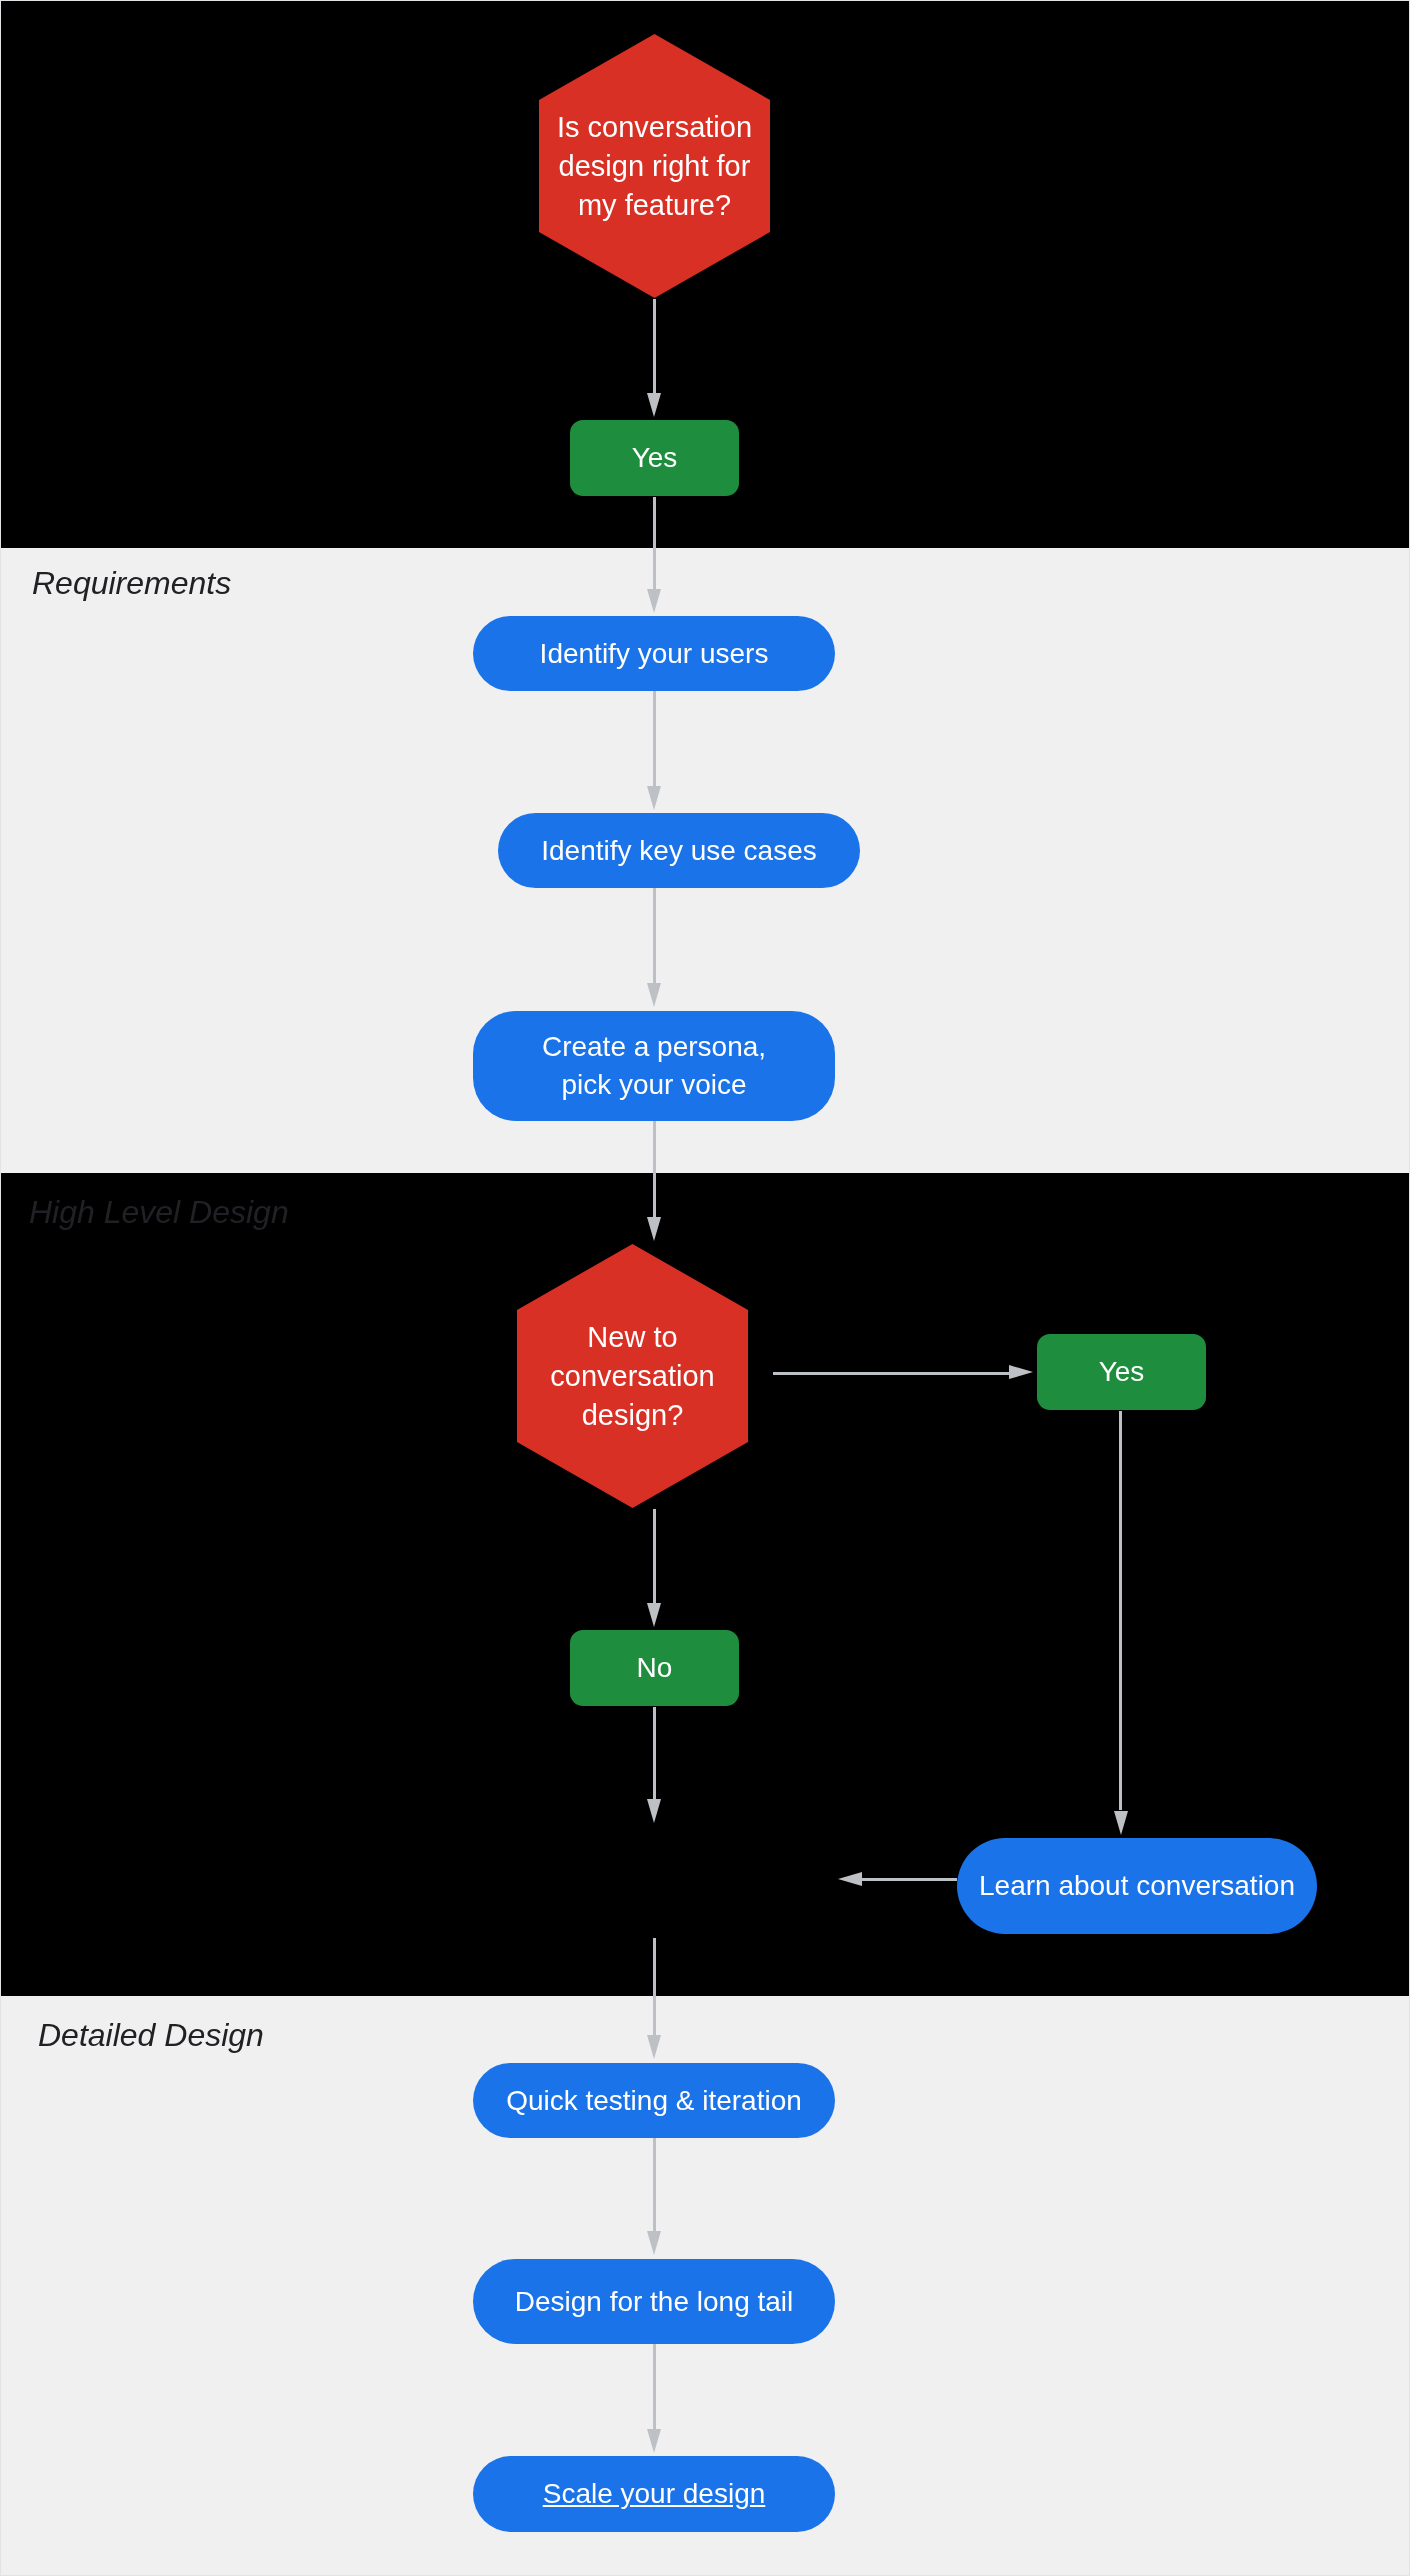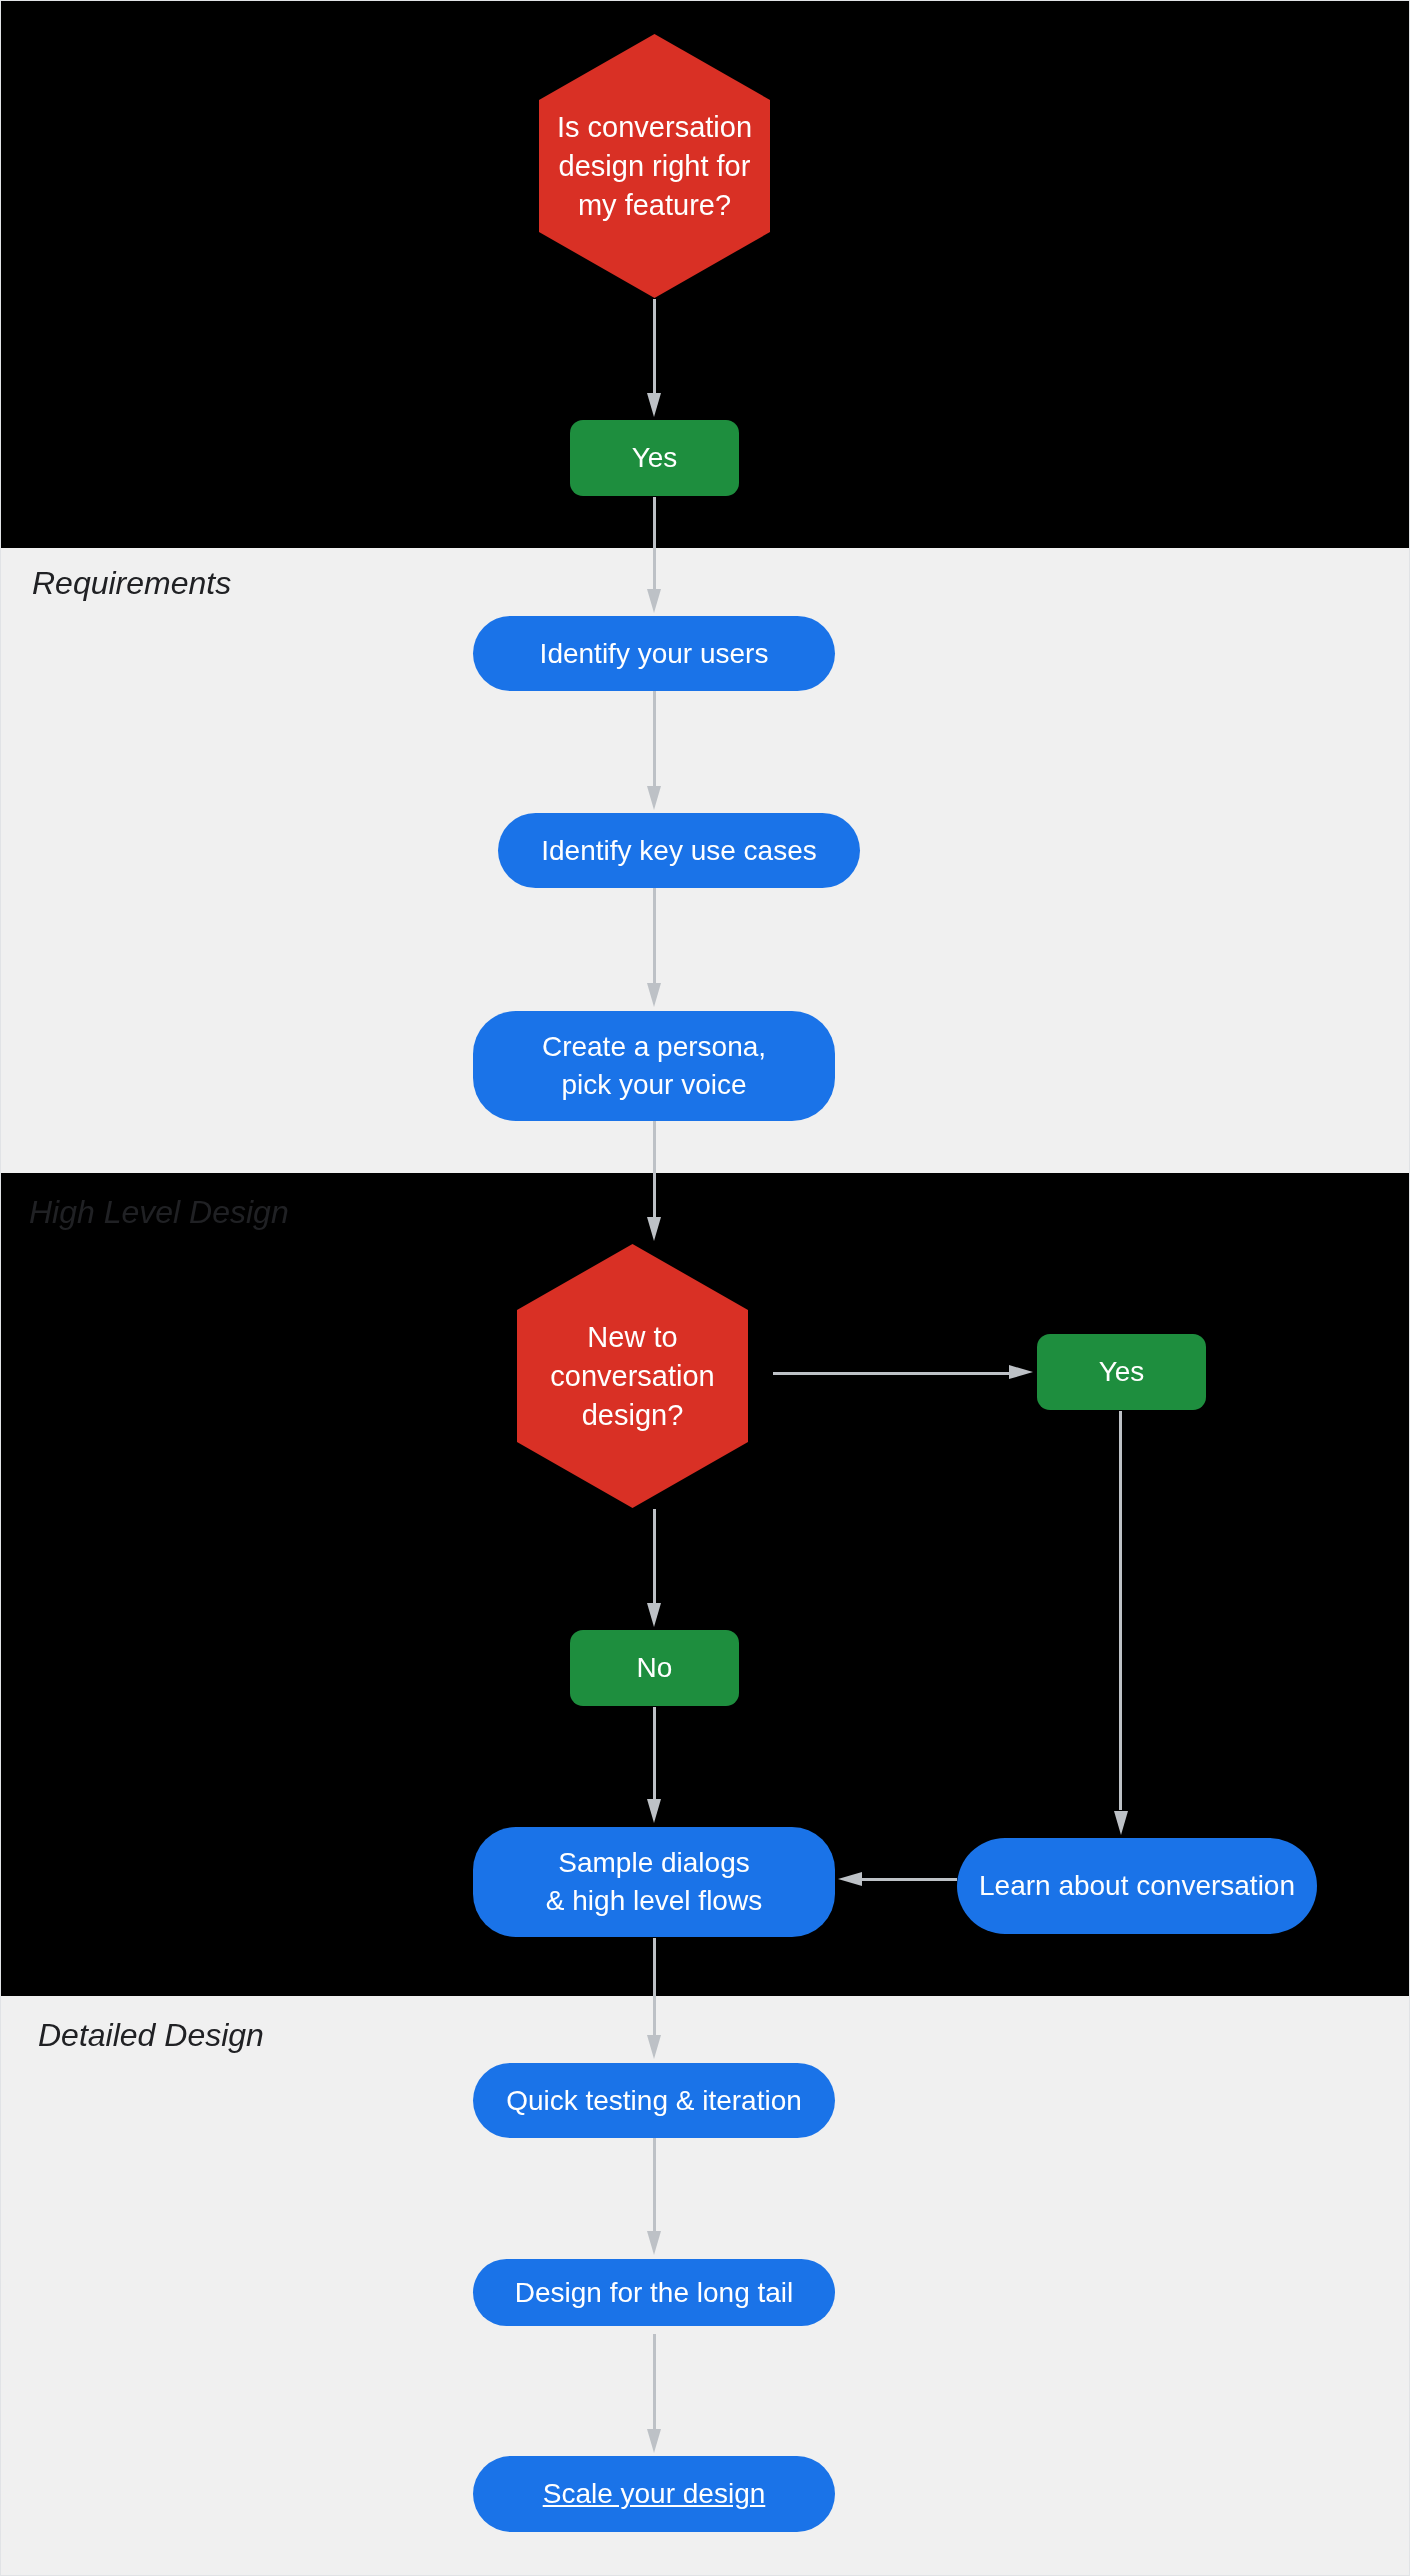--- a/index.html
+++ b/index.html
@@ -164,23 +164,21 @@
   <div class="node hex" style="left:516px; top:1243px;">New to
 conversation
 design?</div>
 
   <div class="node btn" style="left:1036px; top:1333px;">Yes</div>
 
   <div class="node btn" style="left:569px; top:1629px;">No</div>
 
   <div class="node pill" style="left:956px; top:1837px; height:96px; width:360px;">Learn about conversation</div>
 
-  <div class="node pill" style="left:472px; top:1826px; height:110px; border-radius:43px;">Sample dialogs
-&amp; high level flows</div>
 
   <div class="node pill" style="left:472px; top:2062px; height:75px;">Quick testing &amp; iteration</div>
 
-  <div class="node pill" style="left:472px; top:2258px; height:67px;">Design for the long tail</div>
+  <div class="node pill" style="left:472px; top:2258px; height:85px;">Design for the long tail</div>
 
   <div class="node pill" style="left:472px; top:2455px; height:76px;text-decoration:underline;">Scale your design</div>
 
 </div>
 
 
 </body></html>

